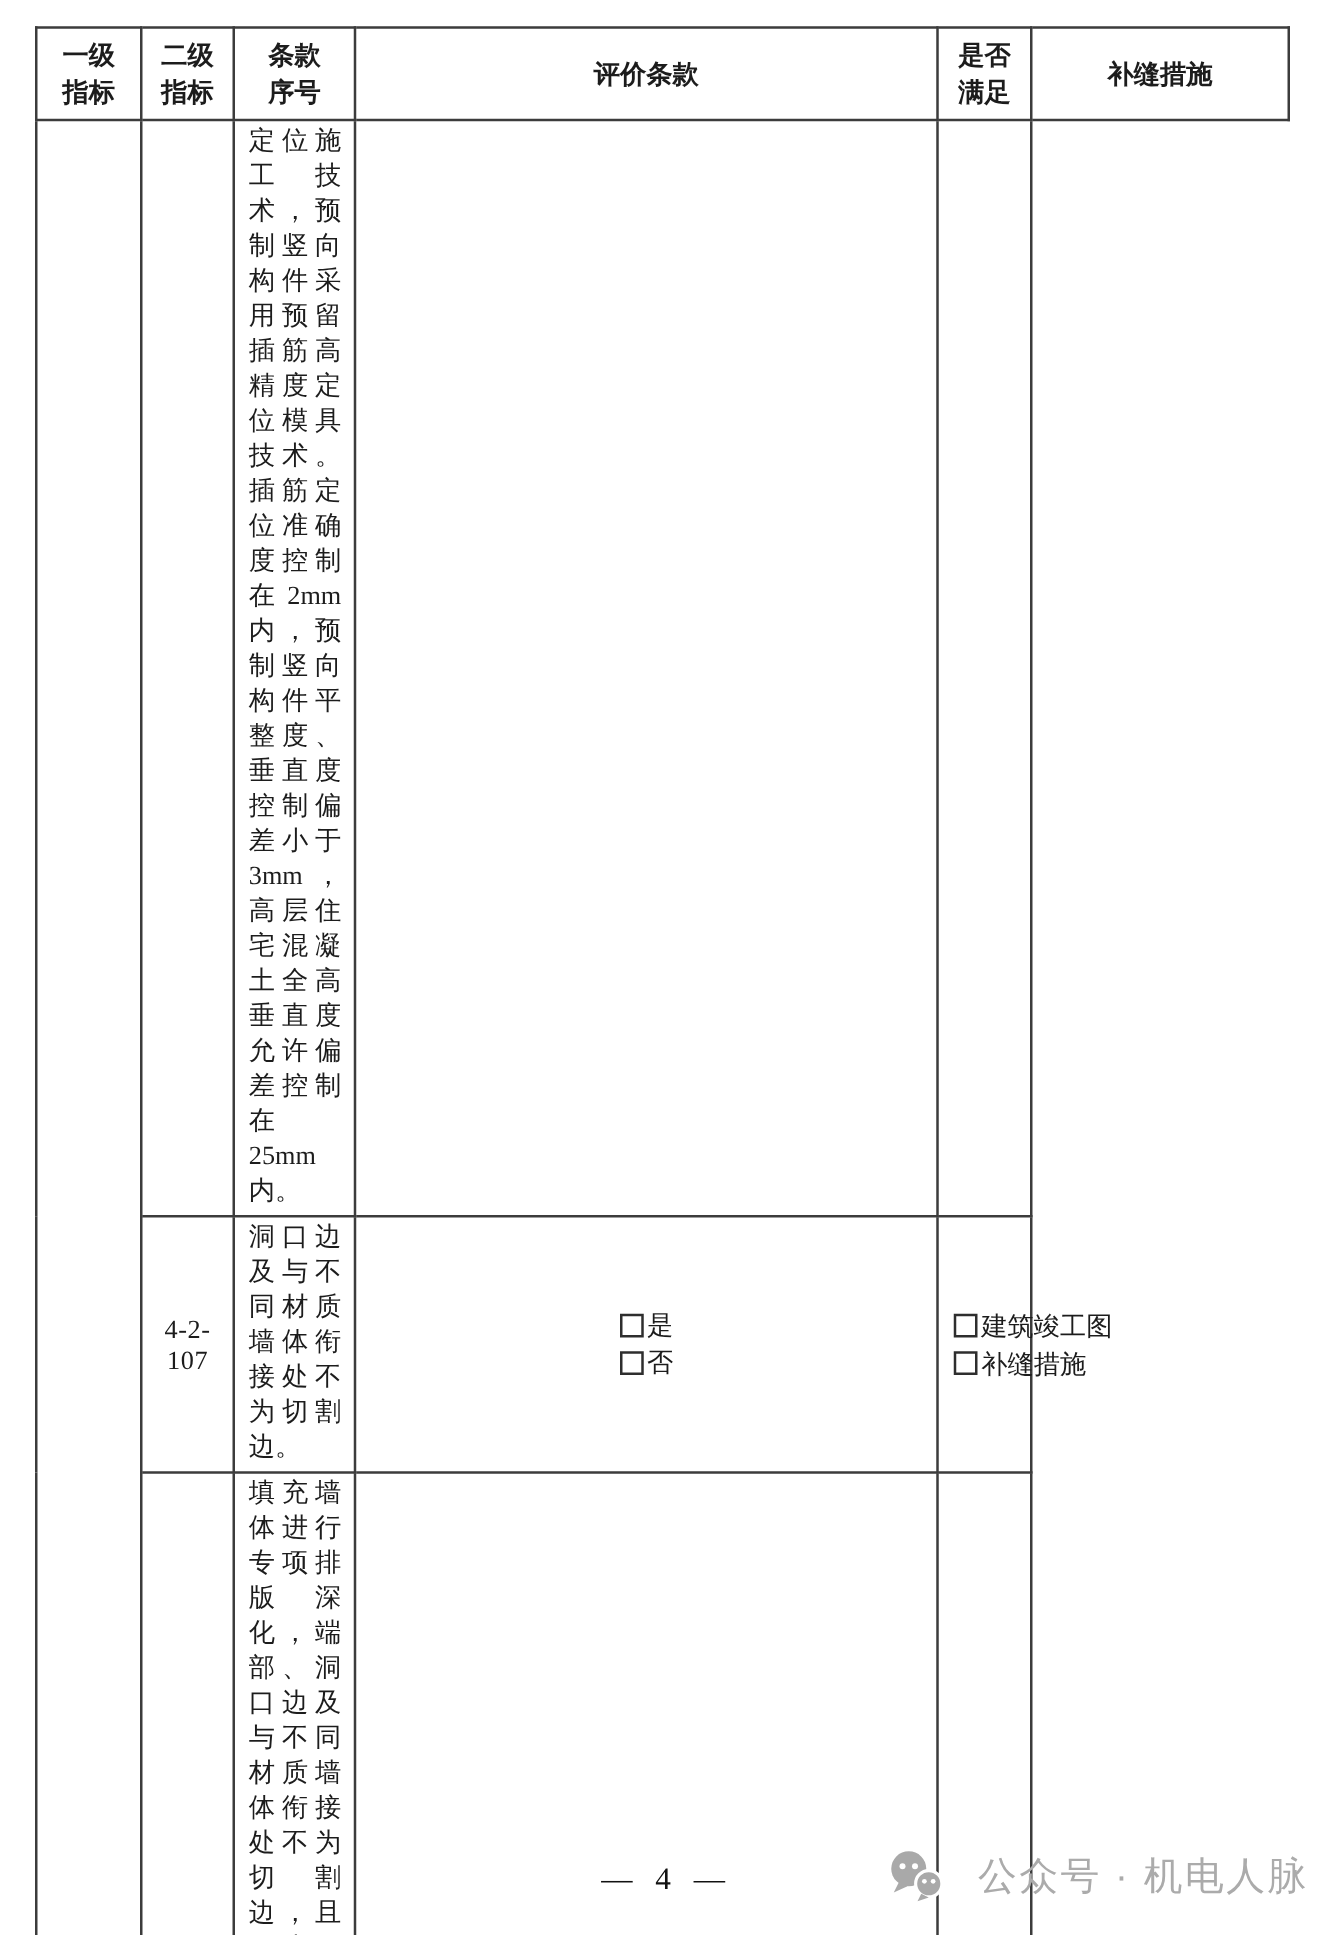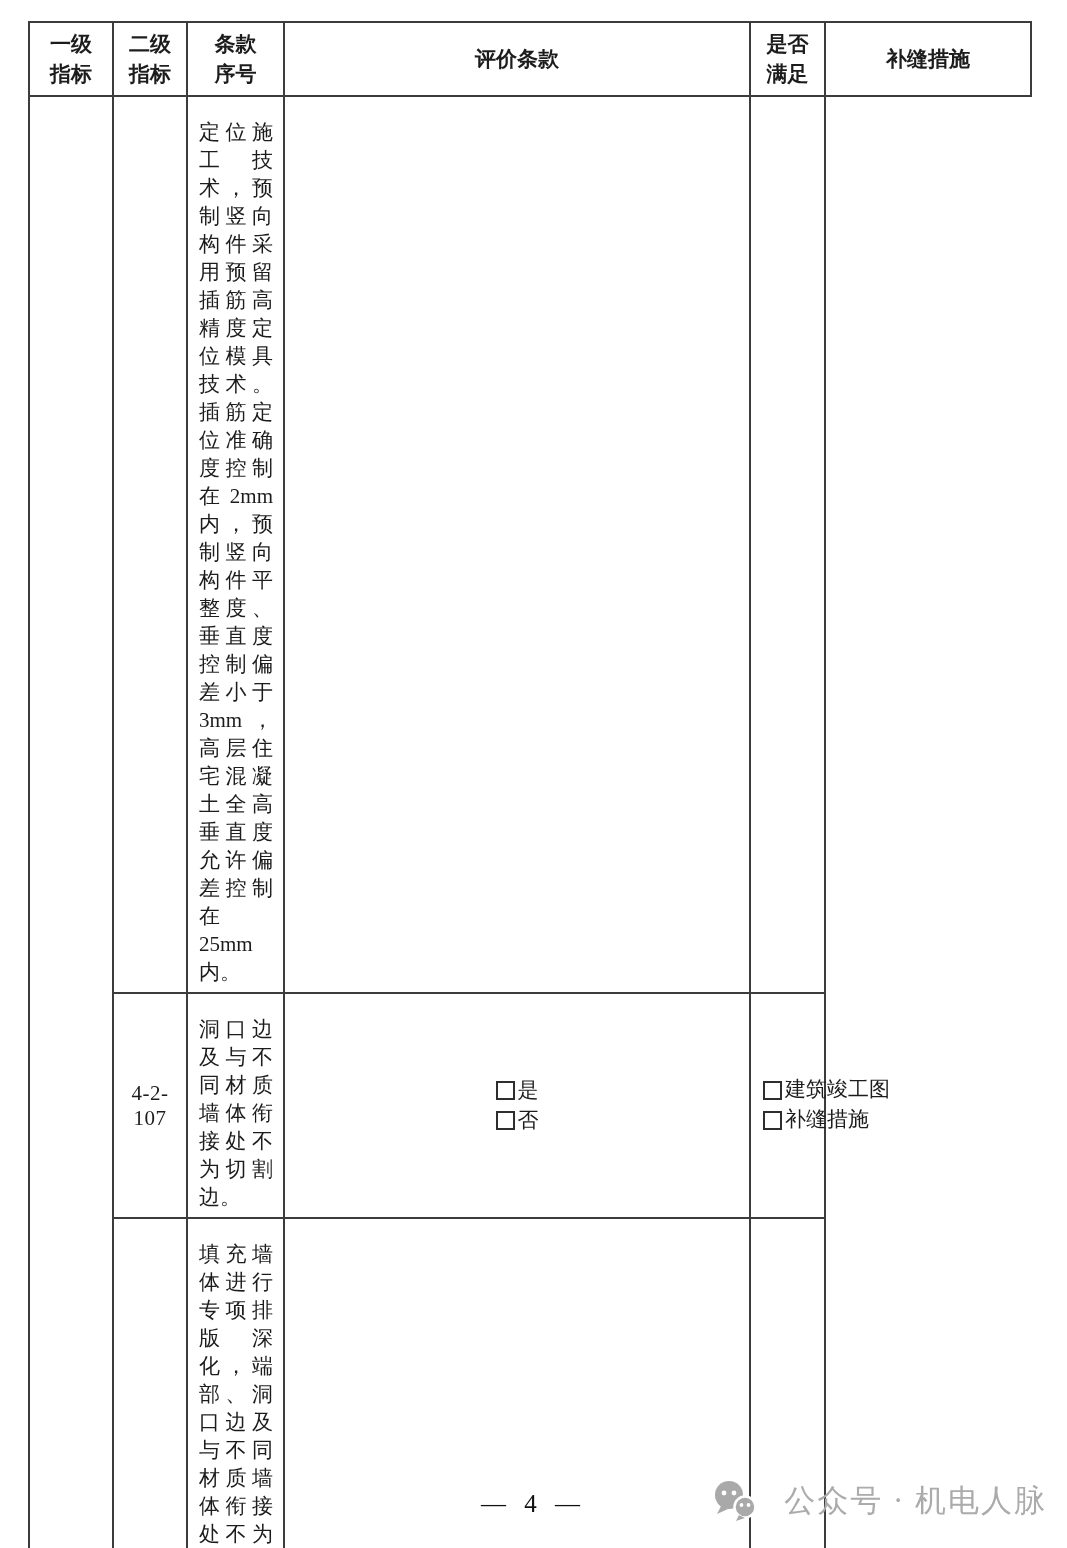--- a/index.html
+++ b/index.html
@@ -31,46 +31,46 @@
     white-space:pre-line;line-height:30px;
     padding:6px 2px;height:62px;
   }
   td.merged-col{background:#fff}
   td.clause-no{
     text-align:center;font-size:21px;letter-spacing:0.5px;
     padding:18px 2px;
   }
   td.clause-text{
     text-align:justify;text-justify:inter-ideograph;
-    line-height:28px;padding:21px 10px 6px 11px;
+    line-height:28px;padding:1px 10px 6px 11px;
   }
   td.satisfy{text-align:center;padding:4px 2px;}
   td.satisfy .opts{display:inline-block;text-align:left;}
-  td.materials{padding:6px 6px 6px 12px;font-family:Liberation Mono, monospace;}
+  td.materials{padding:6px 6px 6px 12px;}
   .opt-line,.mat-line{
     line-height:30px;white-space:nowrap;
     display:flex;align-items:center;
   }
   .cb{
     display:inline-block;width:15px;height:15px;
     border:2px solid #2e2e2e;background:#fff;
     margin-right:3px;flex:0 0 auto;
   }
   .footer{
     position:absolute;left:0;top:1478px;width:1067px;height:60px;
   }
   .page-number{
     position:absolute;left:0;width:1067px;text-align:center;top:12px;
     font-size:25px;letter-spacing:6px;color:#111;
   }
   .watermark{
     position:absolute;right:20px;top:2px;
     display:flex;align-items:center;gap:24px;
     color:#ababab;
-    font-family:Liberation Serif, serif;
+    font-family:Liberation Sans, sans-serif;
     font-size:31px;letter-spacing:2px;
   }
   .wm-icon{flex:0 0 auto;display:block;}
 </style>
 </head>
 <body>
 
 <table class="doc-table">
   <colgroup>
     <col class="c1">

